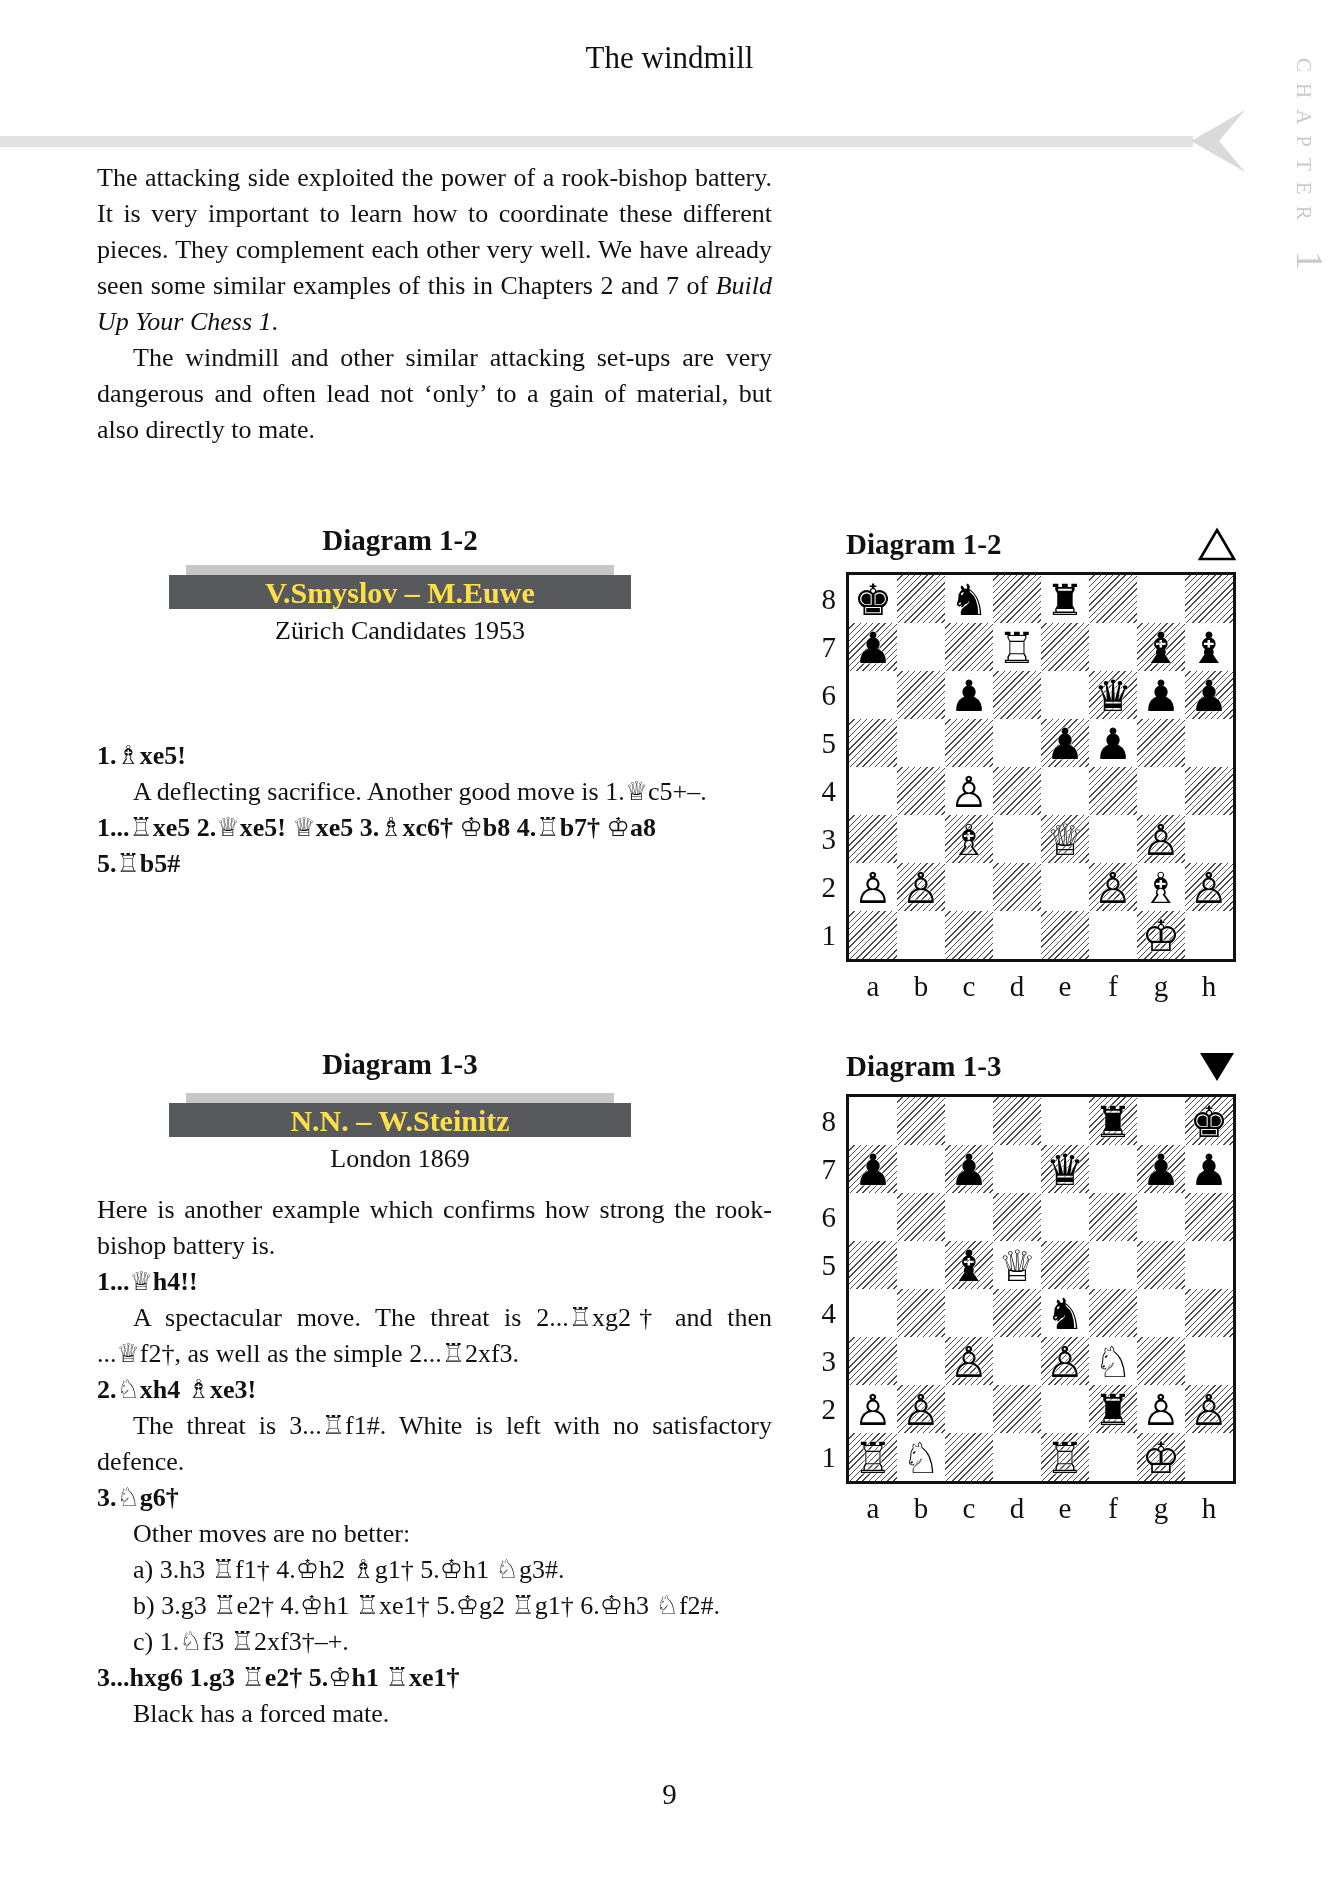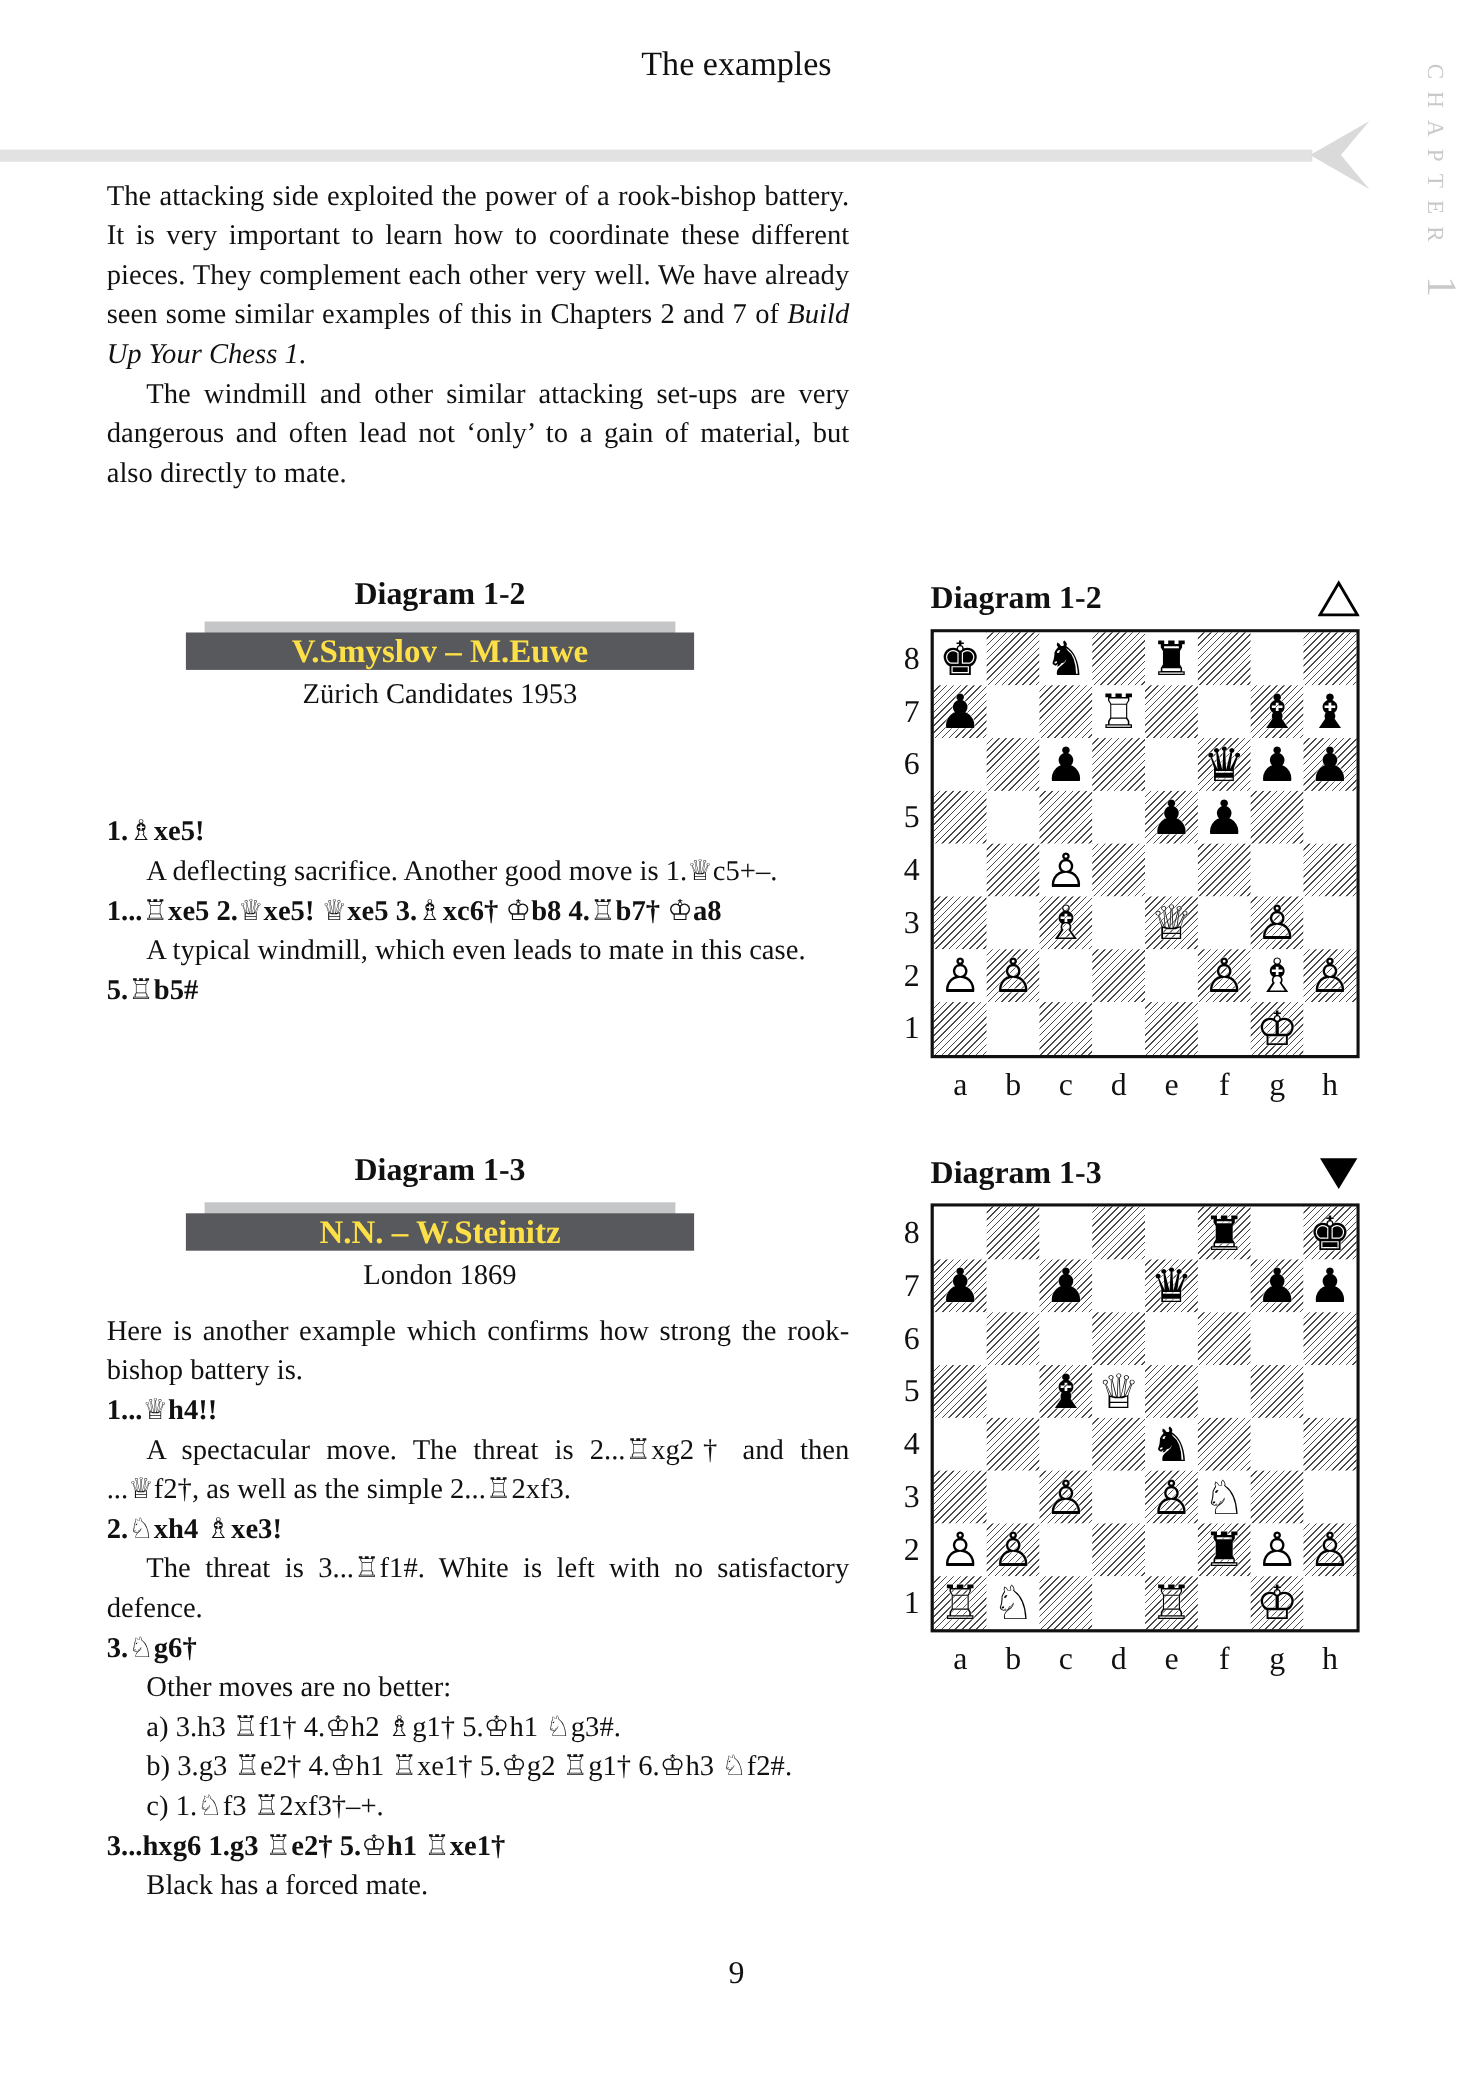--- a/index.html
+++ b/index.html
@@ -76,21 +76,21 @@
   .file-labels { display:flex; margin-left:45px; margin-top:8px; }
   .file-label { width:48px; text-align:center; font-size:29px; }
 
   .page-num { position:absolute; top:1778px; left:0; width:1339px; text-align:center; font-size:29px; }
 </style>
 </head>
 <body>
 
 <div class="page">
 
-  <div class="page-title">The examples</div>
+  <div class="page-title">The windmill</div>
   <div class="top-rule"></div>
   <svg class="top-arrow" width="56" height="64" viewBox="0 0 56 64">
     <polygon points="54,0 0,31 54,62 28,31" fill="#dadada"></polygon>
   </svg>
   <div class="chapter-side">
     <span class="chapter-word">CHAPTER</span>
     <span class="chapter-num">1</span>
   </div>
 
   <div class="col" style="top:160px">
@@ -104,21 +104,20 @@
       <div class="bar-light"></div>
       <div class="bar-dark">V.Smyslov – M.Euwe</div>
     </div>
     <div class="event-line">Zürich Candidates 1953</div>
   </div>
 
   <div class="col" style="top:738px">
     <p class="mv bold">1.♗xe5!</p>
     <p class="mv ind">A deflecting sacrifice. Another good move is 1.♕c5+–.</p>
     <p class="mv bold">1...♖xe5 2.♕xe5! ♕xe5 3.♗xc6† ♔b8 4.♖b7† ♔a8</p>
-    <p class="mv ind">A typical windmill, which even leads to mate in this case.</p>
     <p class="mv bold">5.♖b5#</p>
   </div>
 
   <div class="game-head" style="top:1048px">
     <div class="diag-title">Diagram 1-3</div>
     <div class="bar-stack" style="margin-top:12px">
       <div class="bar-light"></div>
       <div class="bar-dark">N.N. – W.Steinitz</div>
     </div>
     <div class="event-line">London 1869</div>

